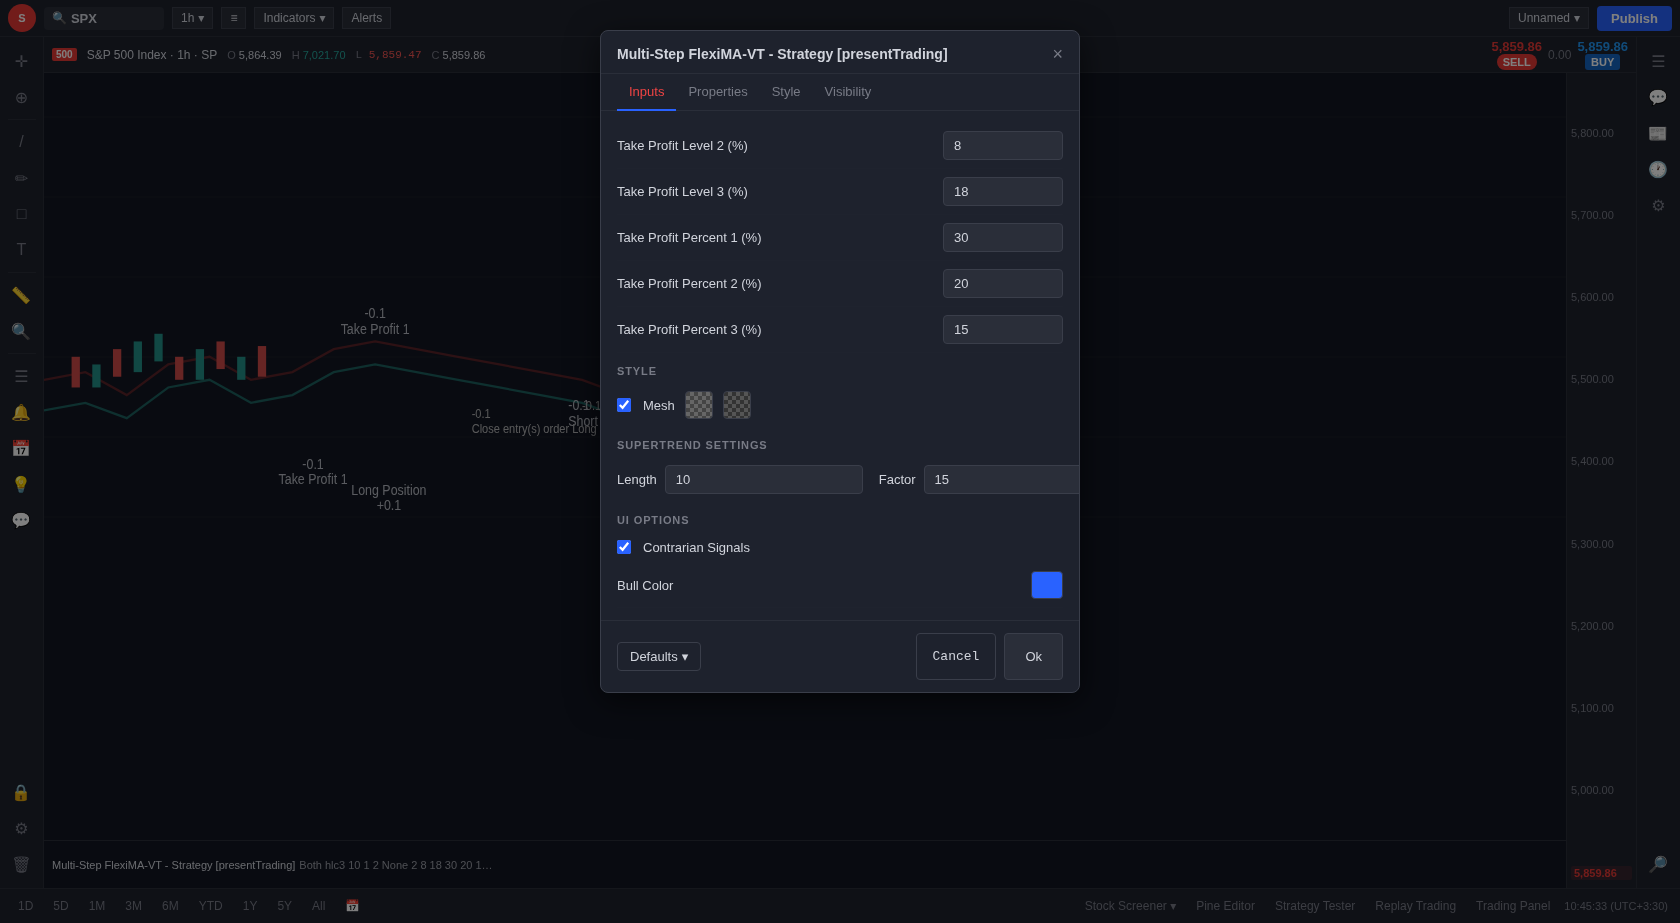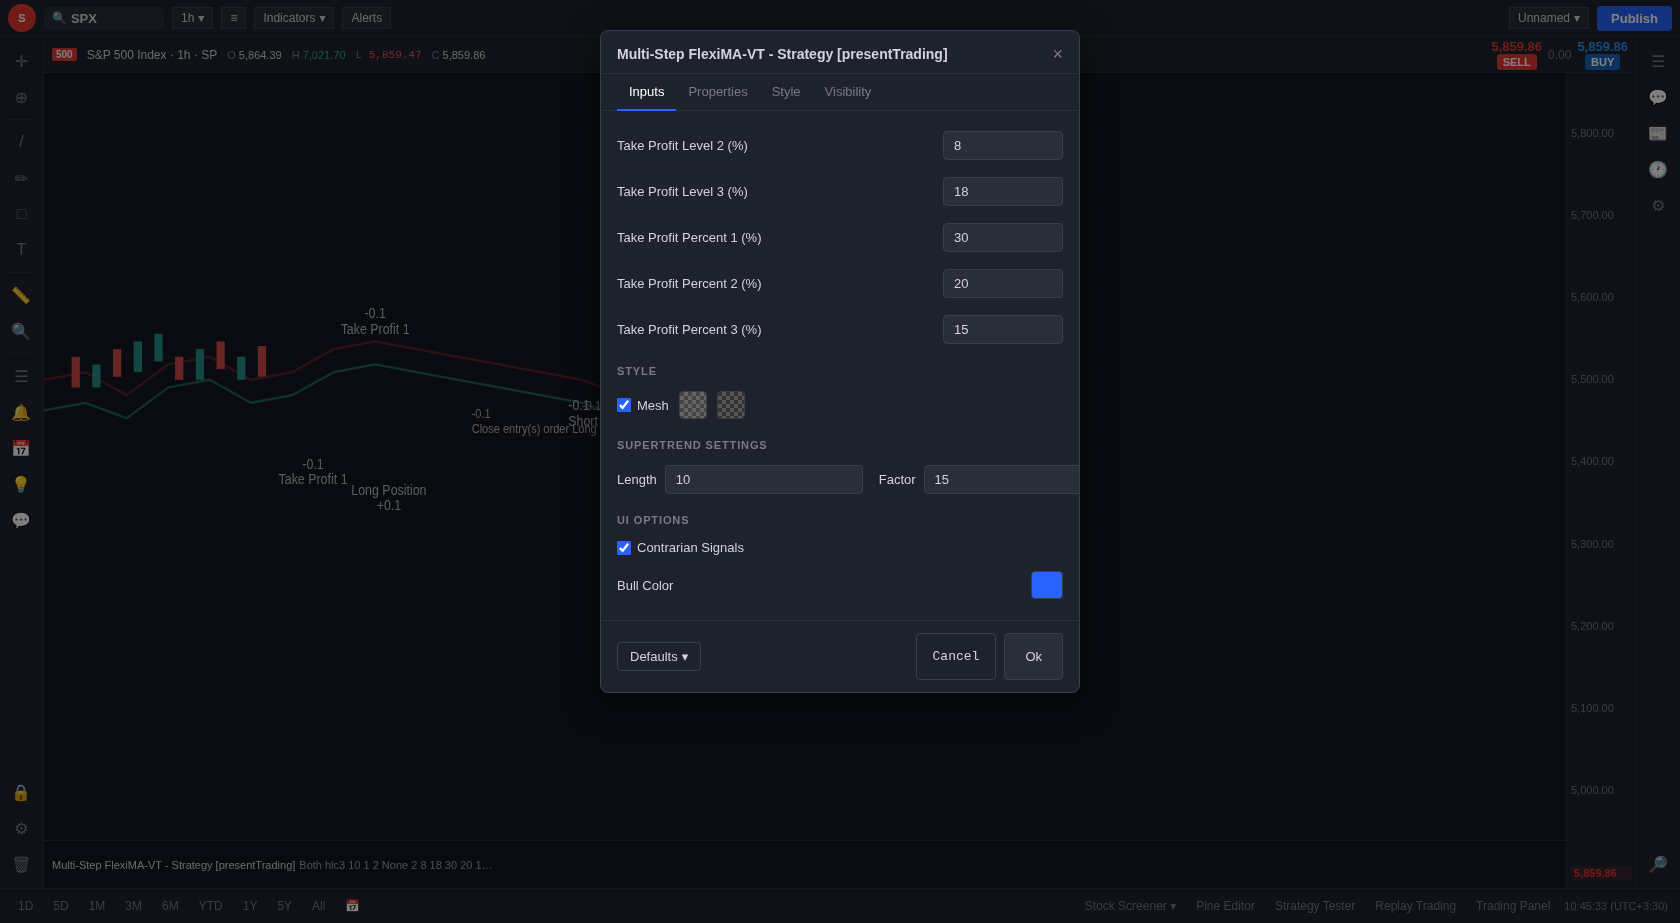--- a/index.html
+++ b/index.html
@@ -199,21 +199,21 @@
     }
     .modal-tab {
       padding: 10px 12px;
       font-size: 13px;
       color: #787b86;
       cursor: pointer;
       border-bottom: 2px solid transparent;
       margin-bottom: -1px;
     }
     .modal-tab.active {
-      color: #ffffff;
+      color: #ef4444;
       border-bottom-color: #2962ff;
     }
 
     
     .modal-body {
       padding: 12px 16px;
       overflow-y: auto;
       flex: 1;
     }
 
@@ -253,22 +253,22 @@
 
     
     .style-row {
       display: flex;
       align-items: center;
       gap: 10px;
       padding: 8px 0;
     }
     .checkbox-wrap {
       display: flex;
-      align-items: center;
-      gap: 6px;
+      align-items: flex-start;
+      gap: 12px;
       cursor: pointer;
     }
     .checkbox-wrap input[type="checkbox"] {
       width: 14px; height: 14px;
       accent-color: #2962ff;
     }
     .checkbox-label {
       font-size: 13px;
       color: #d1d4dc;
     }
@@ -424,21 +424,21 @@
       gap: 10px;
       font-size: 12px;
       border-bottom: 1px solid #2a2e39;
     }
     .sell-badge {
       background: #e53935;
       color: white;
       font-size: 11px;
       font-weight: bold;
       padding: 2px 6px;
-      border-radius: 3px;
+      border-radius: 8px;
     }
     .buy-badge {
       background: #1565c0;
       color: white;
       font-size: 11px;
       font-weight: bold;
       padding: 2px 6px;
       border-radius: 3px;
     }
     .price-red {

